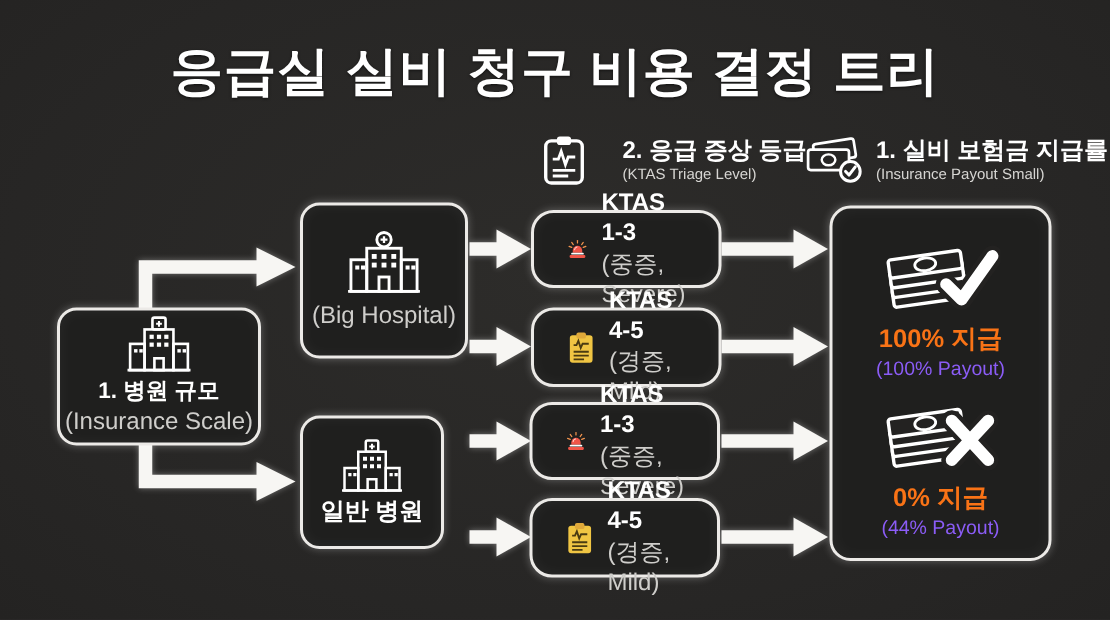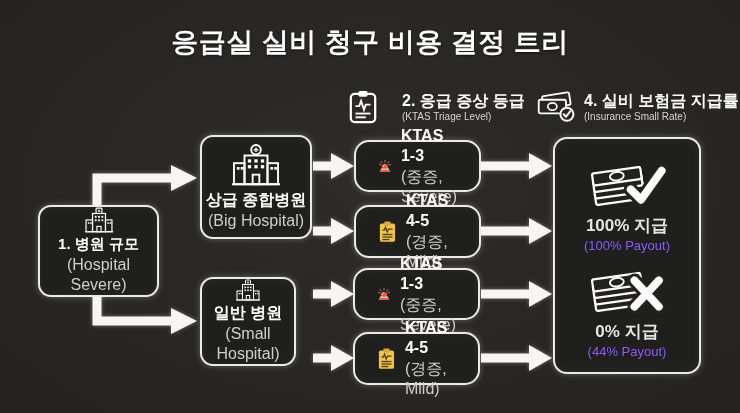--- a/index.html
+++ b/index.html
@@ -4,21 +4,21 @@
 <style>
   html,body{margin:0;padding:0;background:#2a2928;}
   .stage{
     position:relative;width:740px;height:413px;overflow:hidden;
     background:radial-gradient(ellipse at 50% 45%, #2d2c2a 0%, #272625 70%, #242322 100%);
     font-family:"Liberation Sans","DejaVu Sans",sans-serif;
     -webkit-font-smoothing:antialiased;
   }
   .title{
     position:absolute;top:24px;left:0;width:740px;text-align:center;
-    color:#ffffff;font-size:27px;font-weight:bold;letter-spacing:.5px;
+    color:#ffffff;font-size:35px;font-weight:bold;letter-spacing:.5px;
     text-shadow:0 1px 2px rgba(0,0,0,.6);
   }
   .arrows{position:absolute;left:0;top:0;filter:drop-shadow(0 0 2px rgba(255,255,255,.35));}
   .node{
     position:absolute;box-sizing:border-box;
     background:#1f1f1e;border:2px solid #eceae7;border-radius:13px;
     box-shadow:0 0 6px rgba(255,255,255,.28), inset 0 0 10px rgba(255,255,255,.05);
     display:flex;flex-direction:column;align-items:center;justify-content:center;
     text-align:center;
   }
@@ -29,21 +29,21 @@
   .node.ktas .txt{display:flex;flex-direction:column;}
   .node.ktas .k-label{font-size:16px;}
   .outcome-box{
     position:absolute;box-sizing:border-box;
     background:#1f1f1e;border:2px solid #eceae7;border-radius:14px;
     box-shadow:0 0 6px rgba(255,255,255,.28), inset 0 0 12px rgba(255,255,255,.05);
     display:flex;flex-direction:column;align-items:center;justify-content:space-evenly;
     padding:8px 4px;text-align:center;
   }
   .outcome{display:flex;flex-direction:column;align-items:center;}
-  .outcome .k-label{color:#e5e5e5;font-weight:bold;font-size:17px;margin-top:4px;}
+  .outcome .k-label{color:#f97316;font-weight:bold;font-size:17px;margin-top:4px;}
   .outcome .k-sub{color:#8b5cf6;font-size:13px;margin-top:1px;}
   .col-header{position:absolute;display:flex;align-items:center;gap:8px;}
   .col-header .txt{display:flex;flex-direction:column;line-height:1.2;}
   .col-header .h-label{color:#fff;font-weight:bold;font-size:16px;}
   .col-header .h-sub{color:#d6d5d2;font-size:10px;}
   .icon{display:block;}
 </style>
 </head>
 <body>
 
@@ -71,21 +71,21 @@
       <polygon points="331,218 354,231 331,244"></polygon>
       <polygon points="331,281 354,294 331,307"></polygon>
       <polygon points="331,345 354,358 331,371"></polygon>
       <polygon points="529,153 552,166 529,179"></polygon>
       <polygon points="529,218 552,231 529,244"></polygon>
       <polygon points="529,281 552,294 529,307"></polygon>
       <polygon points="529,345 552,358 529,371"></polygon>
     </g>
   </svg>
 
-  <div class="col-header" style="left:348px;top:90px;gap:24px;">
+  <div class="col-header" style="left:361px;top:90px;gap:24px;">
     <svg class="icon" width="30" height="34" viewBox="0 0 32 36">
       <rect x="3" y="4" width="26" height="30" rx="4" fill="none" stroke="#fff" stroke-width="2.4"></rect>
       <rect x="11" y="1" width="10" height="6" rx="2" fill="#fff"></rect>
       <polyline points="8,17 12,17 14,11.5 17,21 19,15.5 24,15.5" fill="none" stroke="#fff" stroke-width="2"></polyline>
       <line x1="8" y1="25" x2="24" y2="25" stroke="#fff" stroke-width="2"></line>
       <line x1="8" y1="29" x2="19" y2="29" stroke="#fff" stroke-width="2"></line>
     </svg>
     <div class="txt">
       <span class="h-label">2. 응급 증상 등급</span>
       <span class="h-sub">(KTAS Triage Level)</span>
@@ -96,26 +96,26 @@
     <svg class="icon" width="40" height="32" viewBox="0 0 44 34">
       <g transform="rotate(-9 22 14)">
         <rect x="8" y="3" width="30" height="14" rx="2" fill="#272625" stroke="#fff" stroke-width="2"></rect>
       </g>
       <rect x="3" y="9" width="30" height="15" rx="2" fill="#272625" stroke="#fff" stroke-width="2"></rect>
       <ellipse cx="18" cy="16.5" rx="5" ry="4" fill="none" stroke="#fff" stroke-width="1.8"></ellipse>
       <circle cx="34" cy="25" r="7.2" fill="#272625" stroke="#fff" stroke-width="2.2"></circle>
       <path d="M30.5,25 L33,27.7 L37.6,21.7" fill="none" stroke="#fff" stroke-width="2.2" stroke-linecap="round" stroke-linejoin="round"></path>
     </svg>
     <div class="txt">
-      <span class="h-label">4. 실비 보험금 지급률</span>
-      <span class="h-sub">(Insurance Small Rate)</span>
-    </div>
-  </div>
-
-  <div class="node" style="left:38px;top:205px;width:121px;height:92px;">
+      <span class="h-label">1. 실비 보험금 지급률</span>
+      <span class="h-sub">(Insurance Payout Small)</span>
+    </div>
+  </div>
+
+  <div class="node" style="left:38px;top:205px;width:136px;height:92px;">
     <svg class="icon" width="46" height="42" viewBox="0 0 52 48">
       <rect x="21" y="2" width="10" height="9" rx="1.5" fill="none" stroke="#fff" stroke-width="2"></rect>
       <path d="M26,4.5 V9 M23.8,6.7 H28.2" stroke="#fff" stroke-width="1.6"></path>
       <rect x="15" y="11" width="22" height="31" fill="none" stroke="#fff" stroke-width="2"></rect>
       <rect x="4" y="22" width="11" height="20" fill="none" stroke="#fff" stroke-width="2"></rect>
       <rect x="37" y="22" width="11" height="20" fill="none" stroke="#fff" stroke-width="2"></rect>
       <g fill="#fff">
         <rect x="18.8" y="15" width="3.2" height="3.2"></rect>
           <rect x="24.4" y="15" width="3.2" height="3.2"></rect>
           <rect x="30" y="15" width="3.2" height="3.2"></rect>
@@ -124,21 +124,21 @@
           <rect x="30" y="21" width="3.2" height="3.2"></rect>
         <rect x="7" y="26" width="2.6" height="2.6"></rect>
           <rect x="11" y="26" width="2.6" height="2.6"></rect>
         <rect x="40" y="26" width="2.6" height="2.6"></rect>
           <rect x="44" y="26" width="2.6" height="2.6"></rect>
       </g>
       <rect x="22.5" y="33" width="7" height="9" fill="none" stroke="#fff" stroke-width="2"></rect>
       <path d="M2,42 H50" stroke="#fff" stroke-width="2"></path>
     </svg>
     <span class="k-label">1. 병원 규모</span>
-    <span class="k-sub">(Hospital Severe)</span>
+    <span class="k-sub">(Insurance Scale)</span>
   </div>
 
   <div class="node hnode" style="left:200px;top:135px;width:112px;height:104px;">
     <svg class="icon" width="52" height="46" viewBox="0 0 52 48">
       <circle cx="26" cy="6" r="5" fill="none" stroke="#fff" stroke-width="2"></circle>
       <path d="M26,3.6 V8.4 M23.6,6 H28.4" stroke="#fff" stroke-width="1.6"></path>
       <rect x="14" y="12" width="24" height="30" fill="none" stroke="#fff" stroke-width="2"></rect>
       <rect x="3" y="20" width="11" height="22" fill="none" stroke="#fff" stroke-width="2"></rect>
       <rect x="38" y="20" width="11" height="22" fill="none" stroke="#fff" stroke-width="2"></rect>
       <g fill="#fff">
@@ -149,21 +149,20 @@
           <rect x="24.3" y="22" width="3.4" height="3.4"></rect>
           <rect x="31.1" y="22" width="3.4" height="3.4"></rect>
         <rect x="6" y="24" width="2.8" height="2.8"></rect>
           <rect x="10" y="24" width="2.8" height="2.8"></rect>
         <rect x="41" y="24" width="2.8" height="2.8"></rect>
           <rect x="45" y="24" width="2.8" height="2.8"></rect>
       </g>
       <rect x="22.5" y="32" width="7" height="10" fill="none" stroke="#fff" stroke-width="2"></rect>
       <path d="M1,42 H51" stroke="#fff" stroke-width="2"></path>
     </svg>
-    <span class="k-label">상급 종합병원</span>
     <span class="k-sub">(Big Hospital)</span>
   </div>
 
   <div class="node hnode" style="left:200px;top:277px;width:96px;height:89px;">
     <svg class="icon" width="46" height="40" viewBox="0 0 52 48">
       <rect x="21" y="2" width="10" height="9" rx="1.5" fill="none" stroke="#fff" stroke-width="2"></rect>
       <path d="M26,4.5 V9 M23.8,6.7 H28.2" stroke="#fff" stroke-width="1.6"></path>
       <rect x="15" y="11" width="22" height="31" fill="none" stroke="#fff" stroke-width="2"></rect>
       <rect x="4" y="24" width="11" height="18" fill="none" stroke="#fff" stroke-width="2"></rect>
       <rect x="37" y="24" width="11" height="18" fill="none" stroke="#fff" stroke-width="2"></rect>
@@ -176,21 +175,20 @@
           <rect x="30" y="21" width="3.2" height="3.2"></rect>
         <rect x="7" y="28" width="2.6" height="2.6"></rect>
           <rect x="11" y="28" width="2.6" height="2.6"></rect>
         <rect x="40" y="28" width="2.6" height="2.6"></rect>
           <rect x="44" y="28" width="2.6" height="2.6"></rect>
       </g>
       <rect x="22.5" y="33" width="7" height="9" fill="none" stroke="#fff" stroke-width="2"></rect>
       <path d="M2,42 H50" stroke="#fff" stroke-width="2"></path>
     </svg>
     <span class="k-label">일반 병원</span>
-    <span class="k-sub">(Small Hospital)</span>
   </div>
 
   <div class="node ktas" style="left:354px;top:140px;width:127px;height:52px;">
     <svg class="icon" width="36" height="34" viewBox="0 0 40 36">
       <g stroke="#f0934e" stroke-width="2.4" stroke-linecap="round">
         <line x1="20" y1="2" x2="20" y2="6.5"></line>
         <line x1="9" y1="5.5" x2="12" y2="9.5"></line>
         <line x1="31" y1="5.5" x2="28" y2="9.5"></line>
         <line x1="4" y1="13" x2="9" y2="15"></line>
         <line x1="36" y1="13" x2="31" y2="15"></line>

